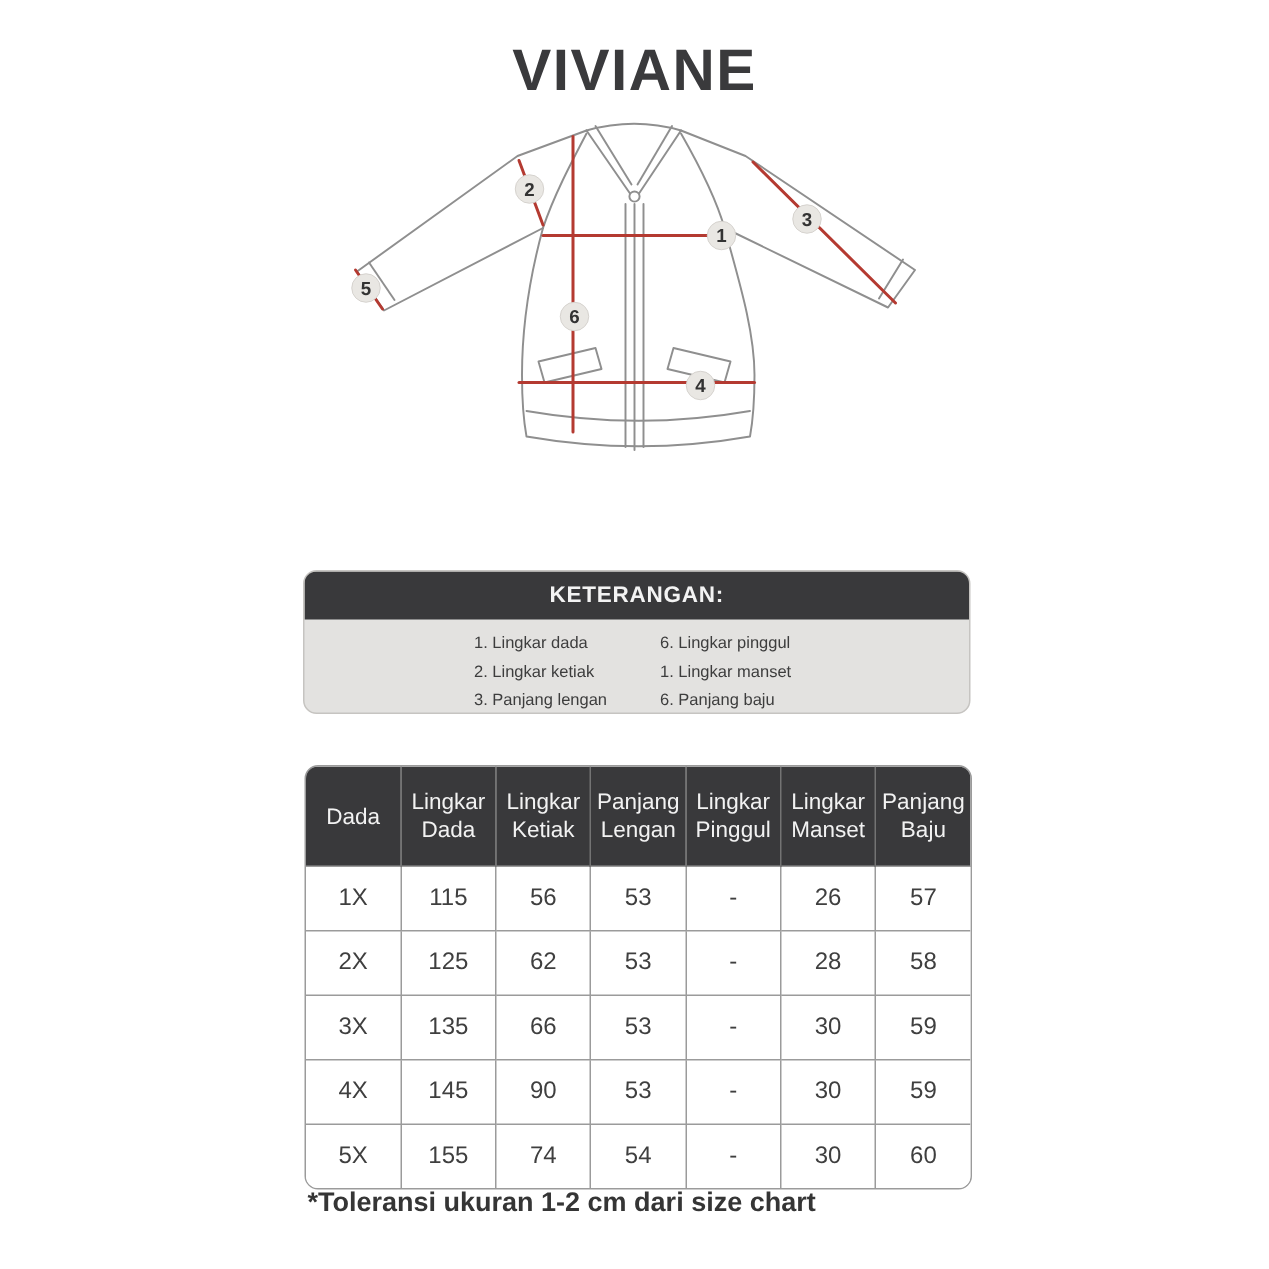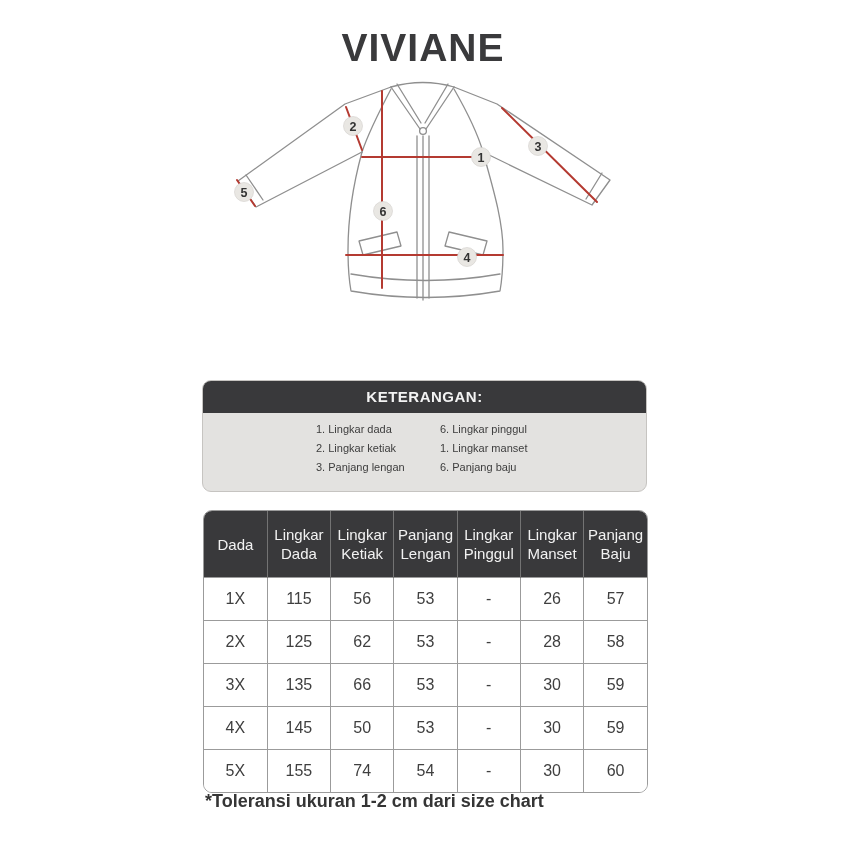--- a/index.html
+++ b/index.html
@@ -7,21 +7,21 @@
   .canvas{position:relative;width:846px;height:846px;background:#ffffff;overflow:hidden;margin:0 auto;}
 
   
   .title{position:absolute;top:26px;left:0;width:846px;text-align:center;
          font-size:39px;font-weight:bold;color:#3a3a3c;letter-spacing:1px;}
 
   
   .diagram-svg{position:absolute;top:0;left:0;}
 
   
-  .legend-box{position:absolute;left:202px;top:380px;width:445px;height:112px;
+  .legend-box{position:absolute;left:202px;top:380px;width:445px;height:96px;
               box-sizing:border-box;background:#e3e2e0;border:1px solid #c6c4c1;
               border-radius:9px;overflow:hidden;}
   .legend-header{height:32px;line-height:32px;background:#39393b;color:#f3f3f3;
                  text-align:center;font-size:15px;font-weight:bold;letter-spacing:.5px;}
   .legend-body{display:flex;padding-top:7px;padding-left:113px;}
   .legend-col{font-size:11px;color:#3d3d3d;line-height:19px;}
   .legend-col.col1{width:124px;}
   .legend-col.col2{}
 
   
@@ -159,21 +159,21 @@
           <td>135</td>
           <td>66</td>
           <td>53</td>
           <td>-</td>
           <td>30</td>
           <td>59</td>
         </tr>
         <tr>
           <td>4X</td>
           <td>145</td>
-          <td>50</td>
+          <td>90</td>
           <td>53</td>
           <td>-</td>
           <td>30</td>
           <td>59</td>
         </tr>
         <tr>
           <td>5X</td>
           <td>155</td>
           <td>74</td>
           <td>54</td>

